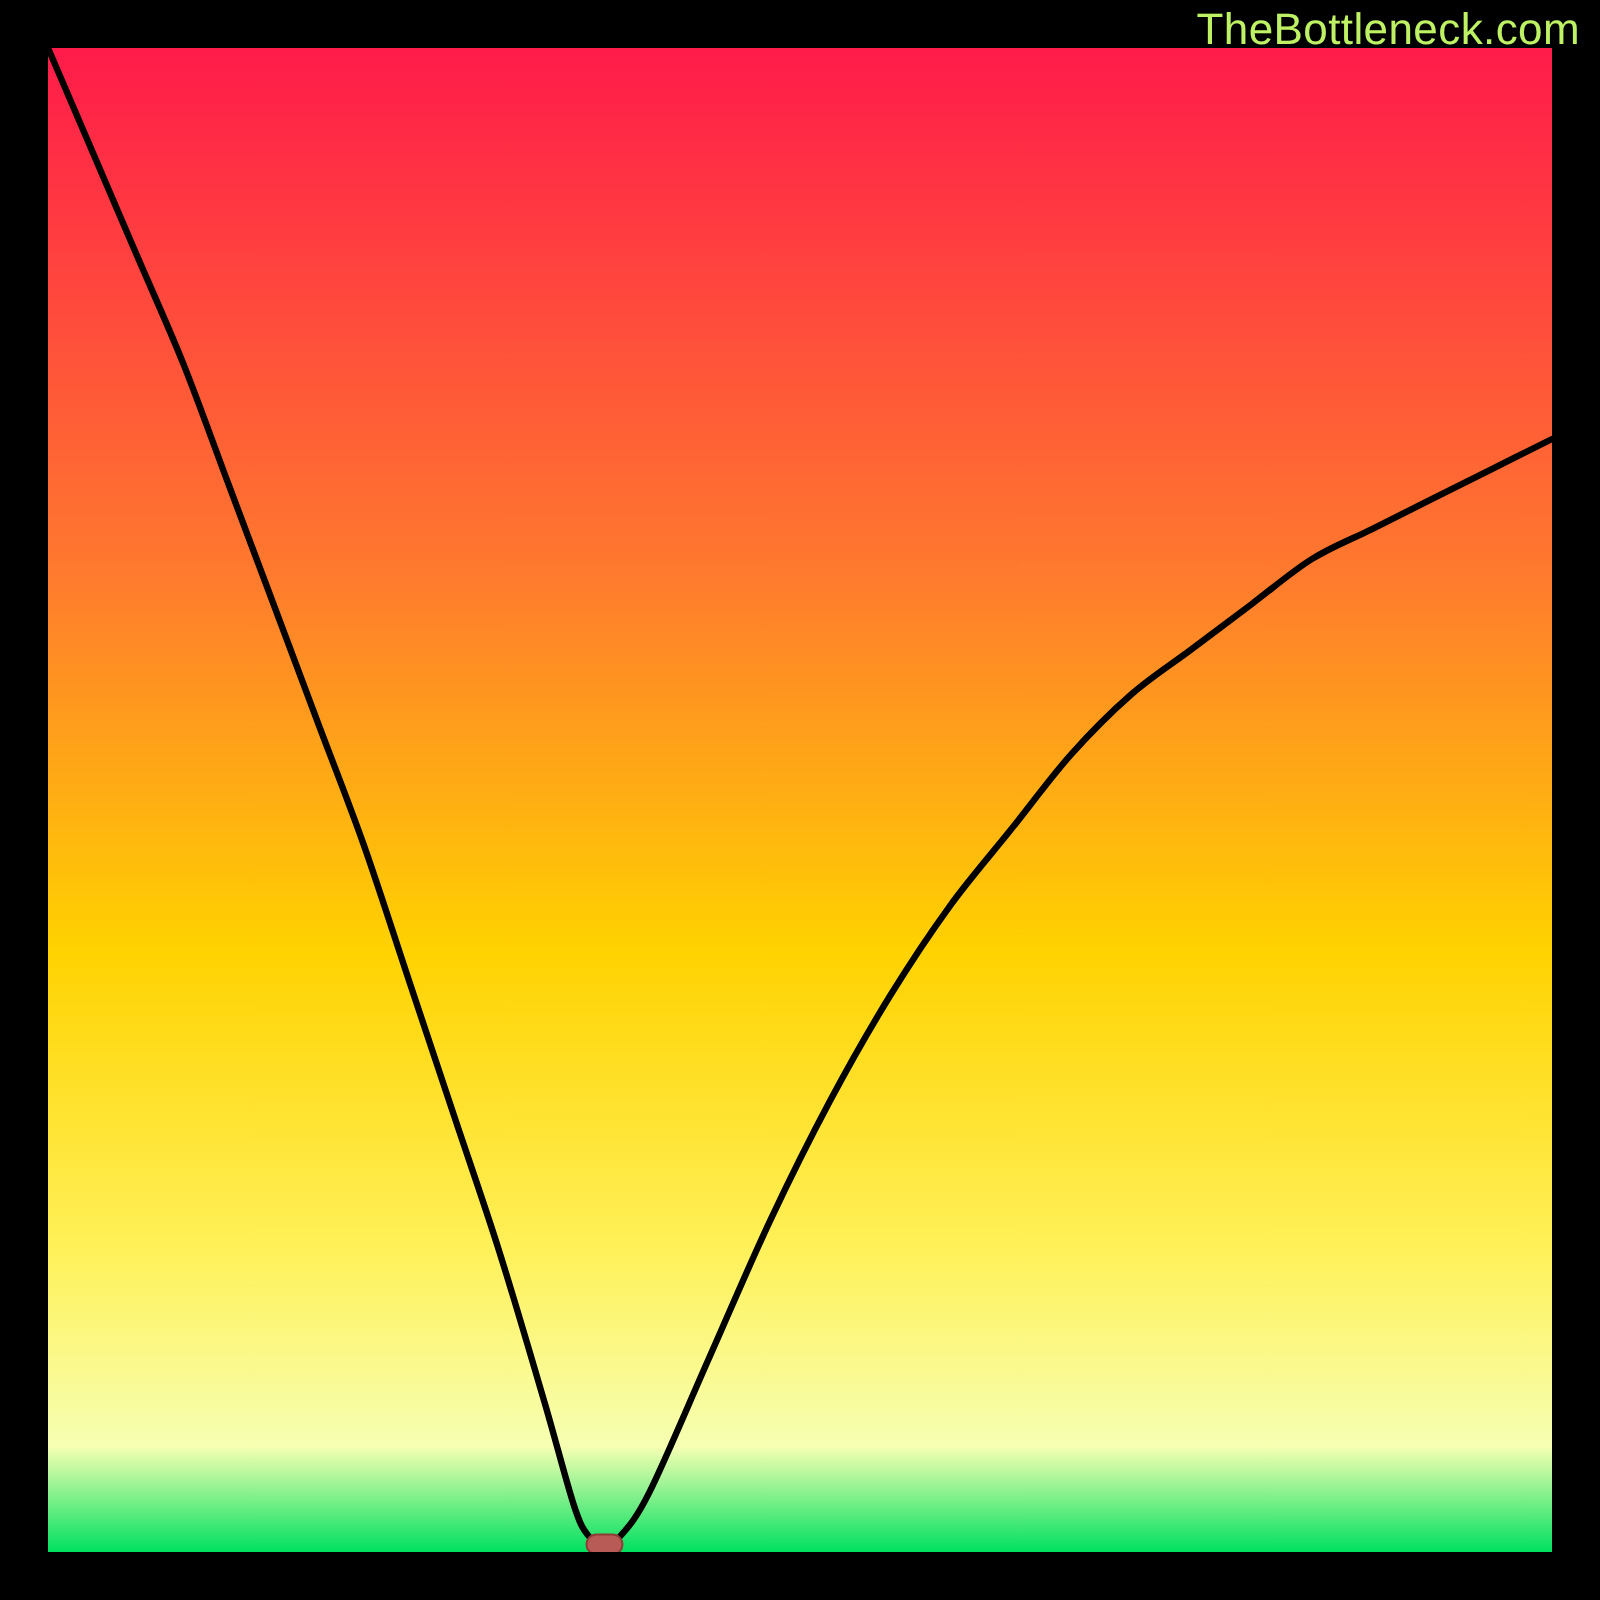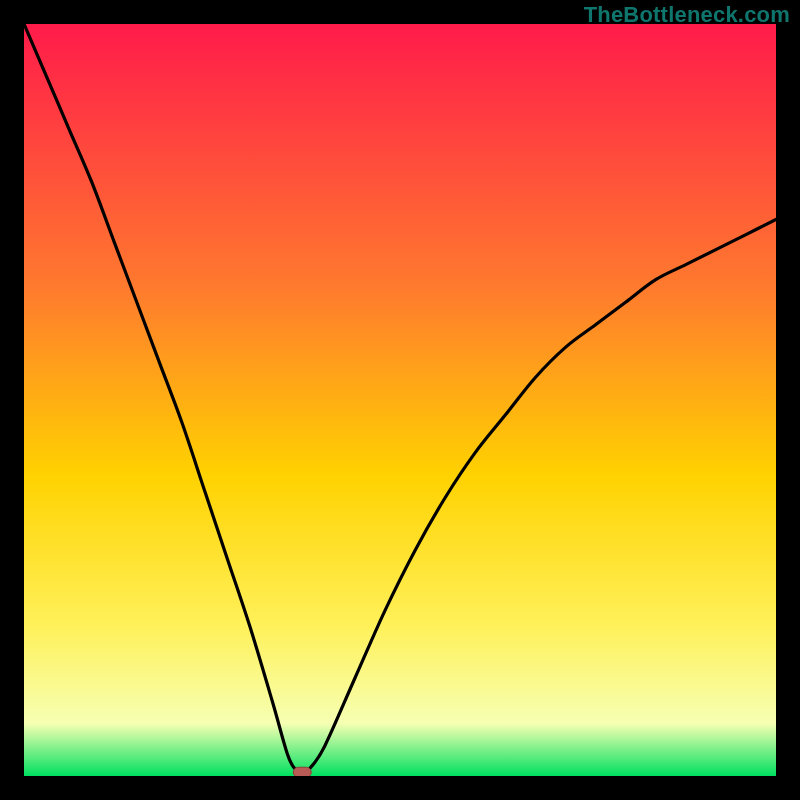--- a/index.html
+++ b/index.html
@@ -23,23 +23,23 @@
     position: absolute;
     left: 0;
     top: 0;
     width: 752px;
     height: 752px;
   }
   .watermark {
     position: absolute;
     top: 2px;
     right: 10px;
-    color: #0f766e;
+    color: #bef264;
     font-size: 22px;
-    font-weight: 700;
+    font-weight: 400;
     letter-spacing: 0.2px;
   }
 </style>
 </head>
 <body>
 
 <div class="frame">
 
   <svg class="plot" viewBox="0 0 752 752" preserveAspectRatio="none">
     <defs>

